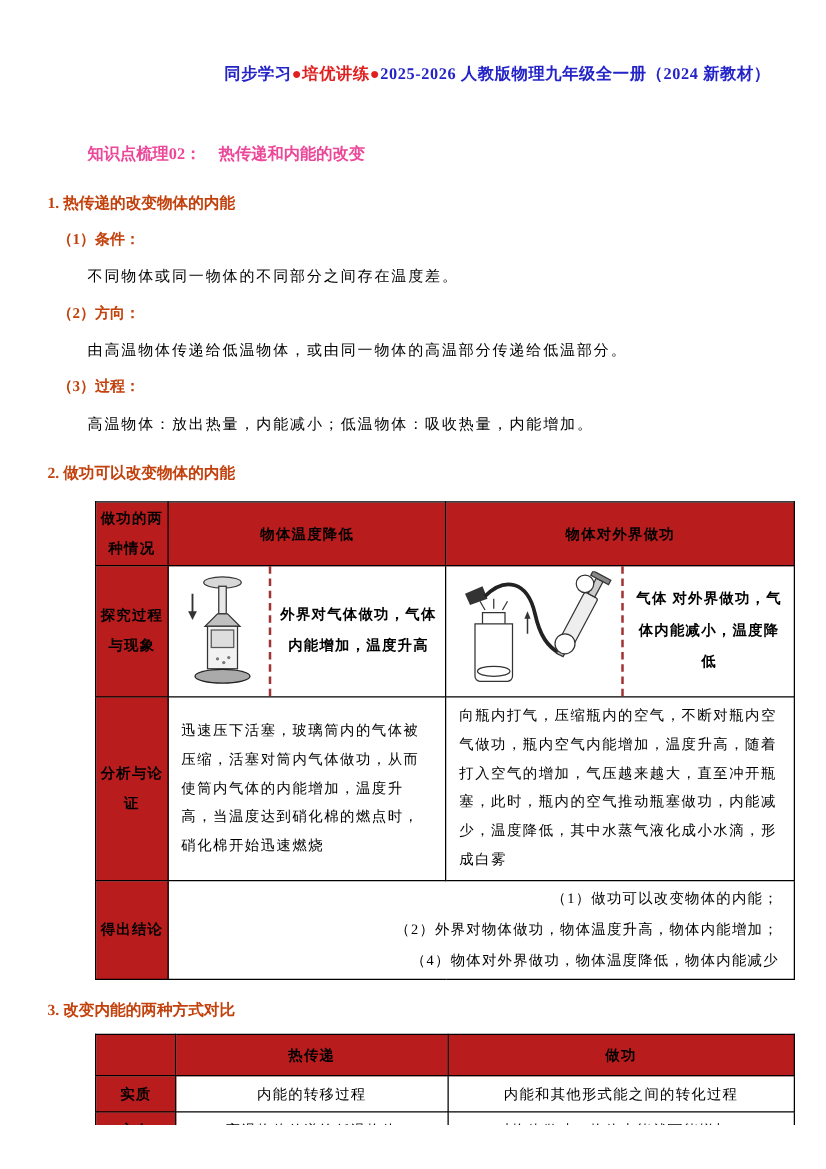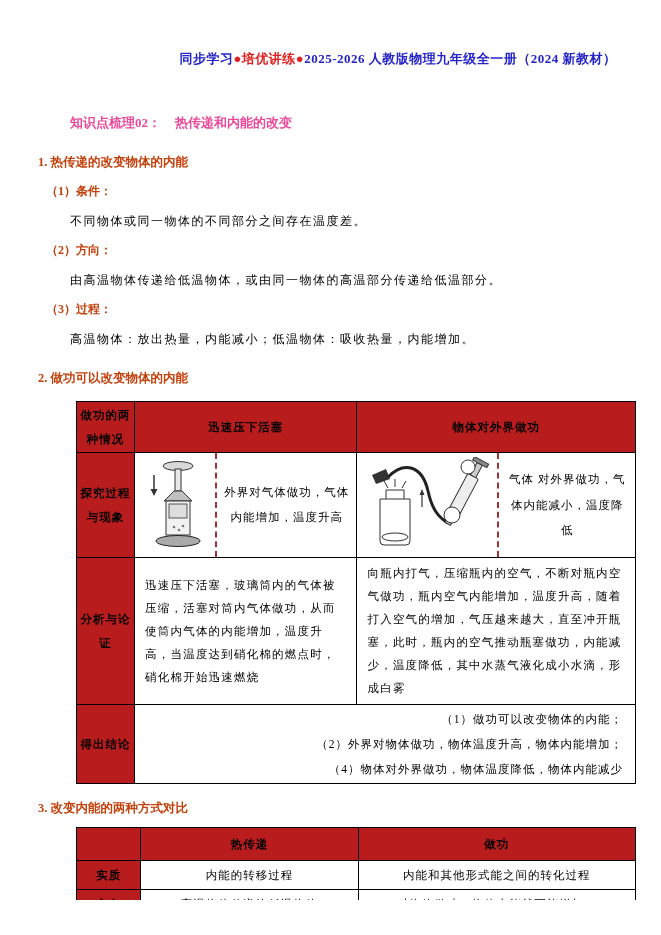--- a/index.html
+++ b/index.html
@@ -20,21 +20,21 @@
   .body-line{margin:13px 0 0 60px;font-size:12px;letter-spacing:1.5px;}
 
   table{border-collapse:collapse;margin-left:66px;width:560px;table-layout:fixed;}
   td{border:1px solid #000;font-size:11.5px;vertical-align:middle;}
   .blue-cell{background:#b91c1c;font-weight:bold;text-align:center;letter-spacing:1px;}
   .hdr-cell{height:48px;}
   .label-col{width:58px;line-height:2.1;}
 
   .t1{margin-top:14px;}
   .explore-cell{height:104px;padding:0;}
-  .explore-flex{display:flex;align-items:center;height:100%;}
+  .explore-flex{display:flex;align-items:center;height:100%;font-weight:bold;}
   .illus{display:flex;align-items:center;justify-content:center;}
   .illus-left{width:80px;}
   .illus-right{width:140px;}
   .dashed-sep{align-self:stretch;border-left:2px dashed #a03333;}
   .caption{flex:1;text-align:center;line-height:2.2;letter-spacing:1px;padding:0 6px;}
 
   .analyze-cell{height:138px;padding:4px 10px;line-height:2.0;letter-spacing:1.2px;}
   .conclusion-cell{height:68px;padding:2px 12px;line-height:2.15;letter-spacing:1px;}
   .conclusion-cell div{white-space:nowrap;text-align:right;}
 
@@ -75,21 +75,21 @@
 
   <table class="t1">
     <colgroup>
         <col style="width:58px">
         <col style="width:222px">
         <col style="width:278px">
       </colgroup>
     <tbody>
         <tr>
       <td class="blue-cell hdr-cell label-col">做功的两种情况</td>
-      <td class="blue-cell hdr-cell">迅速压下活塞</td>
+      <td class="blue-cell hdr-cell">物体温度降低</td>
       <td class="blue-cell hdr-cell">物体对外界做功</td>
     </tr>
     <tr>
       <td class="blue-cell label-col">探究过程与现象</td>
       <td class="explore-cell">
         <div class="explore-flex">
           <div class="illus illus-left">
             <svg width="62" height="96" viewBox="0 0 62 96">
               <line x1="10" y1="18" x2="10" y2="34" stroke="#333" stroke-width="1.5"></line>
               <polygon points="10,39 6.5,32 13.5,32" fill="#333"></polygon>

